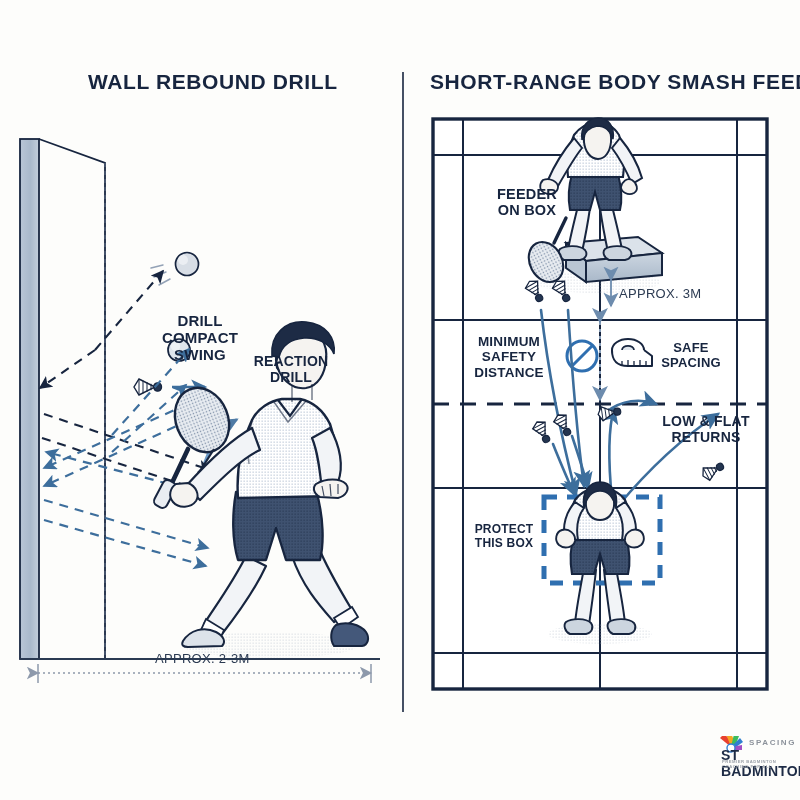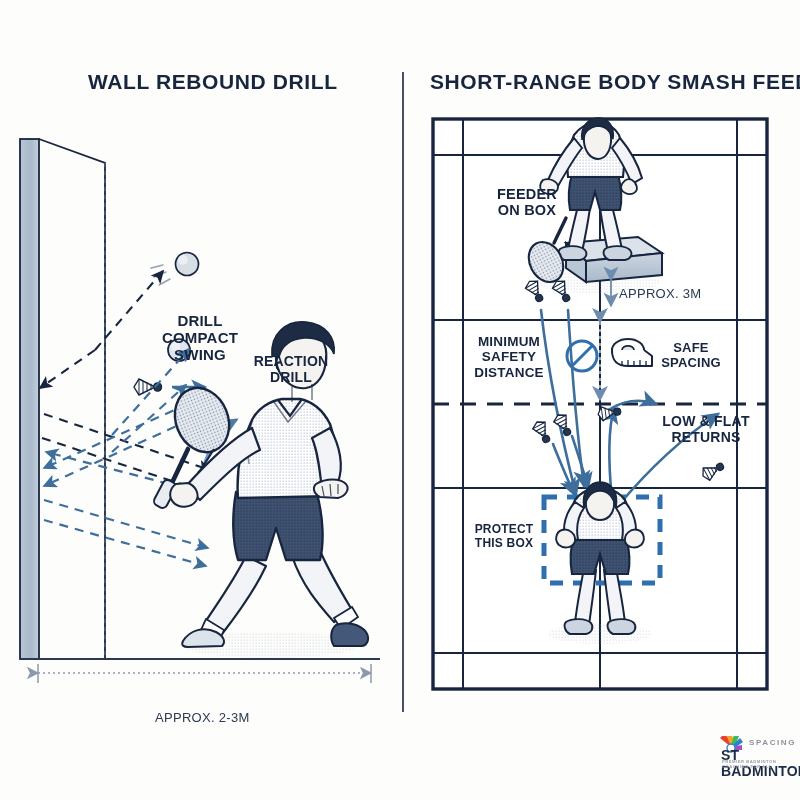--- a/index.html
+++ b/index.html
@@ -381,21 +381,21 @@
   <div class="panel-title" id="title-left">WALL REBOUND DRILL</div>
 
   <div class="panel-title" id="title-right">SHORT-RANGE BODY SMASH FEED</div>
 
   <div class="lbl c" style="left:140px;top:313px;width:120px;font-size:15px;">DRILL
 COMPACT
 SWING</div>
   <div class="lbl c" style="left:238px;top:354px;width:106px;font-size:14px;">REACTION
 DRILL</div>
 
-  <div class="dim-text" style="left:155px;top:710px;">APPROX. 2-3M</div>
+  <div class="dim-text" style="left:155px;top:651px;">APPROX. 2-3M</div>
 
   <div class="lbl c" style="left:456px;top:334px;width:106px;font-size:13.5px;">MINIMUM
 SAFETY
 DISTANCE</div>
 
   <div class="lbl c" style="left:472px;top:186px;width:110px;font-size:14.5px;">FEEDER
 ON BOX</div>
 
   <div class="lbl c" style="left:650px;top:341px;width:82px;font-size:13px;">SAFE
 SPACING</div>

